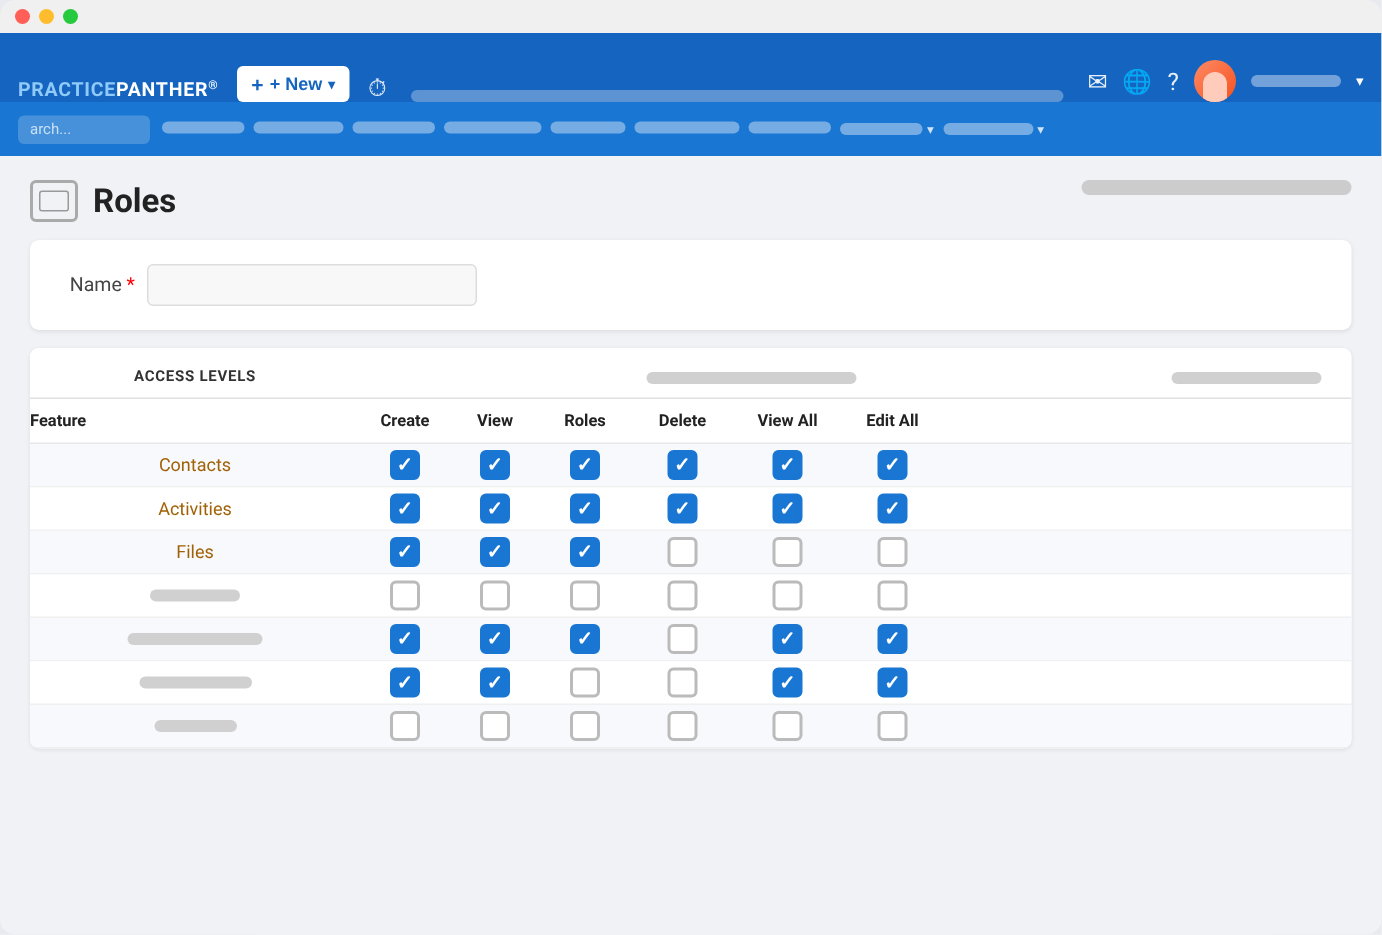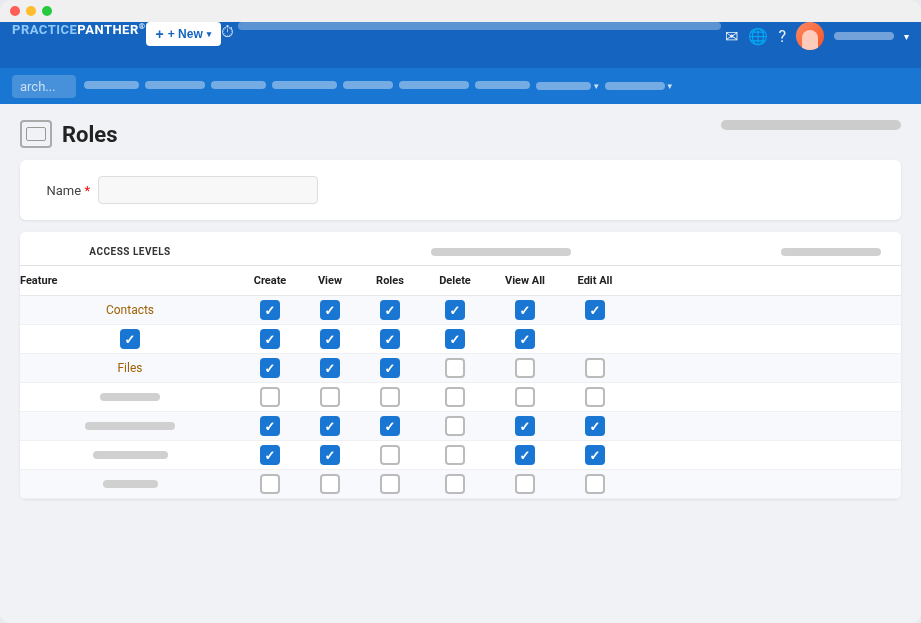--- a/index.html
+++ b/index.html
@@ -26,22 +26,23 @@
     .dot { width: 10px; height: 10px; border-radius: 50%; }
     .dot-red { background: #ff5f56; }
     .dot-yellow { background: #ffbd2e; }
     .dot-green { background: #27c93f; }
 
     
     .top-nav {
       background: #1565c0;
       height: 46px;
       display: flex;
-      align-items: flex-start;
+      align-items: flex-end;
       padding: 0 12px;
+      gap: 12px;
     }
     .logo-text {
       color: white;
       font-size: 13px;
       font-weight: 700;
       letter-spacing: 0.5px;
     }
     .logo-text span { color: #90caf9; }
     .logo-reg { font-size: 8px; vertical-align: super; }
 
@@ -124,22 +125,22 @@
       display: flex;
       align-items: center;
       padding: 0 12px;
       gap: 8px;
     }
     .search-box {
       background: rgba(255,255,255,0.2);
       border-radius: 4px;
       padding: 4px 8px;
       color: rgba(255,255,255,0.7);
-      font-size: 13px;
-      width: 64px;
+      font-size: 10px;
+      width: 88px;
     }
     .sub-nav-items {
       display: flex;
       gap: 6px;
       flex: 1;
     }
     .sub-nav-pill {
       height: 8px;
       background: rgba(255,255,255,0.4);
       border-radius: 4px;
@@ -426,20 +427,21 @@
             <div class="checkbox checked"></div>
           </div>
           <div class="cell">
             <div class="checkbox checked"></div>
           </div>
           <div class="cell">
             <div class="checkbox checked"></div>
           </div>
         </div>
         <div class="table-row">
+          <div class="row-feature">Activities</div>
           <div class="cell">
             <div class="checkbox checked"></div>
           </div>
           <div class="cell">
             <div class="checkbox checked"></div>
           </div>
           <div class="cell">
             <div class="checkbox checked"></div>
           </div>
           <div class="cell">

